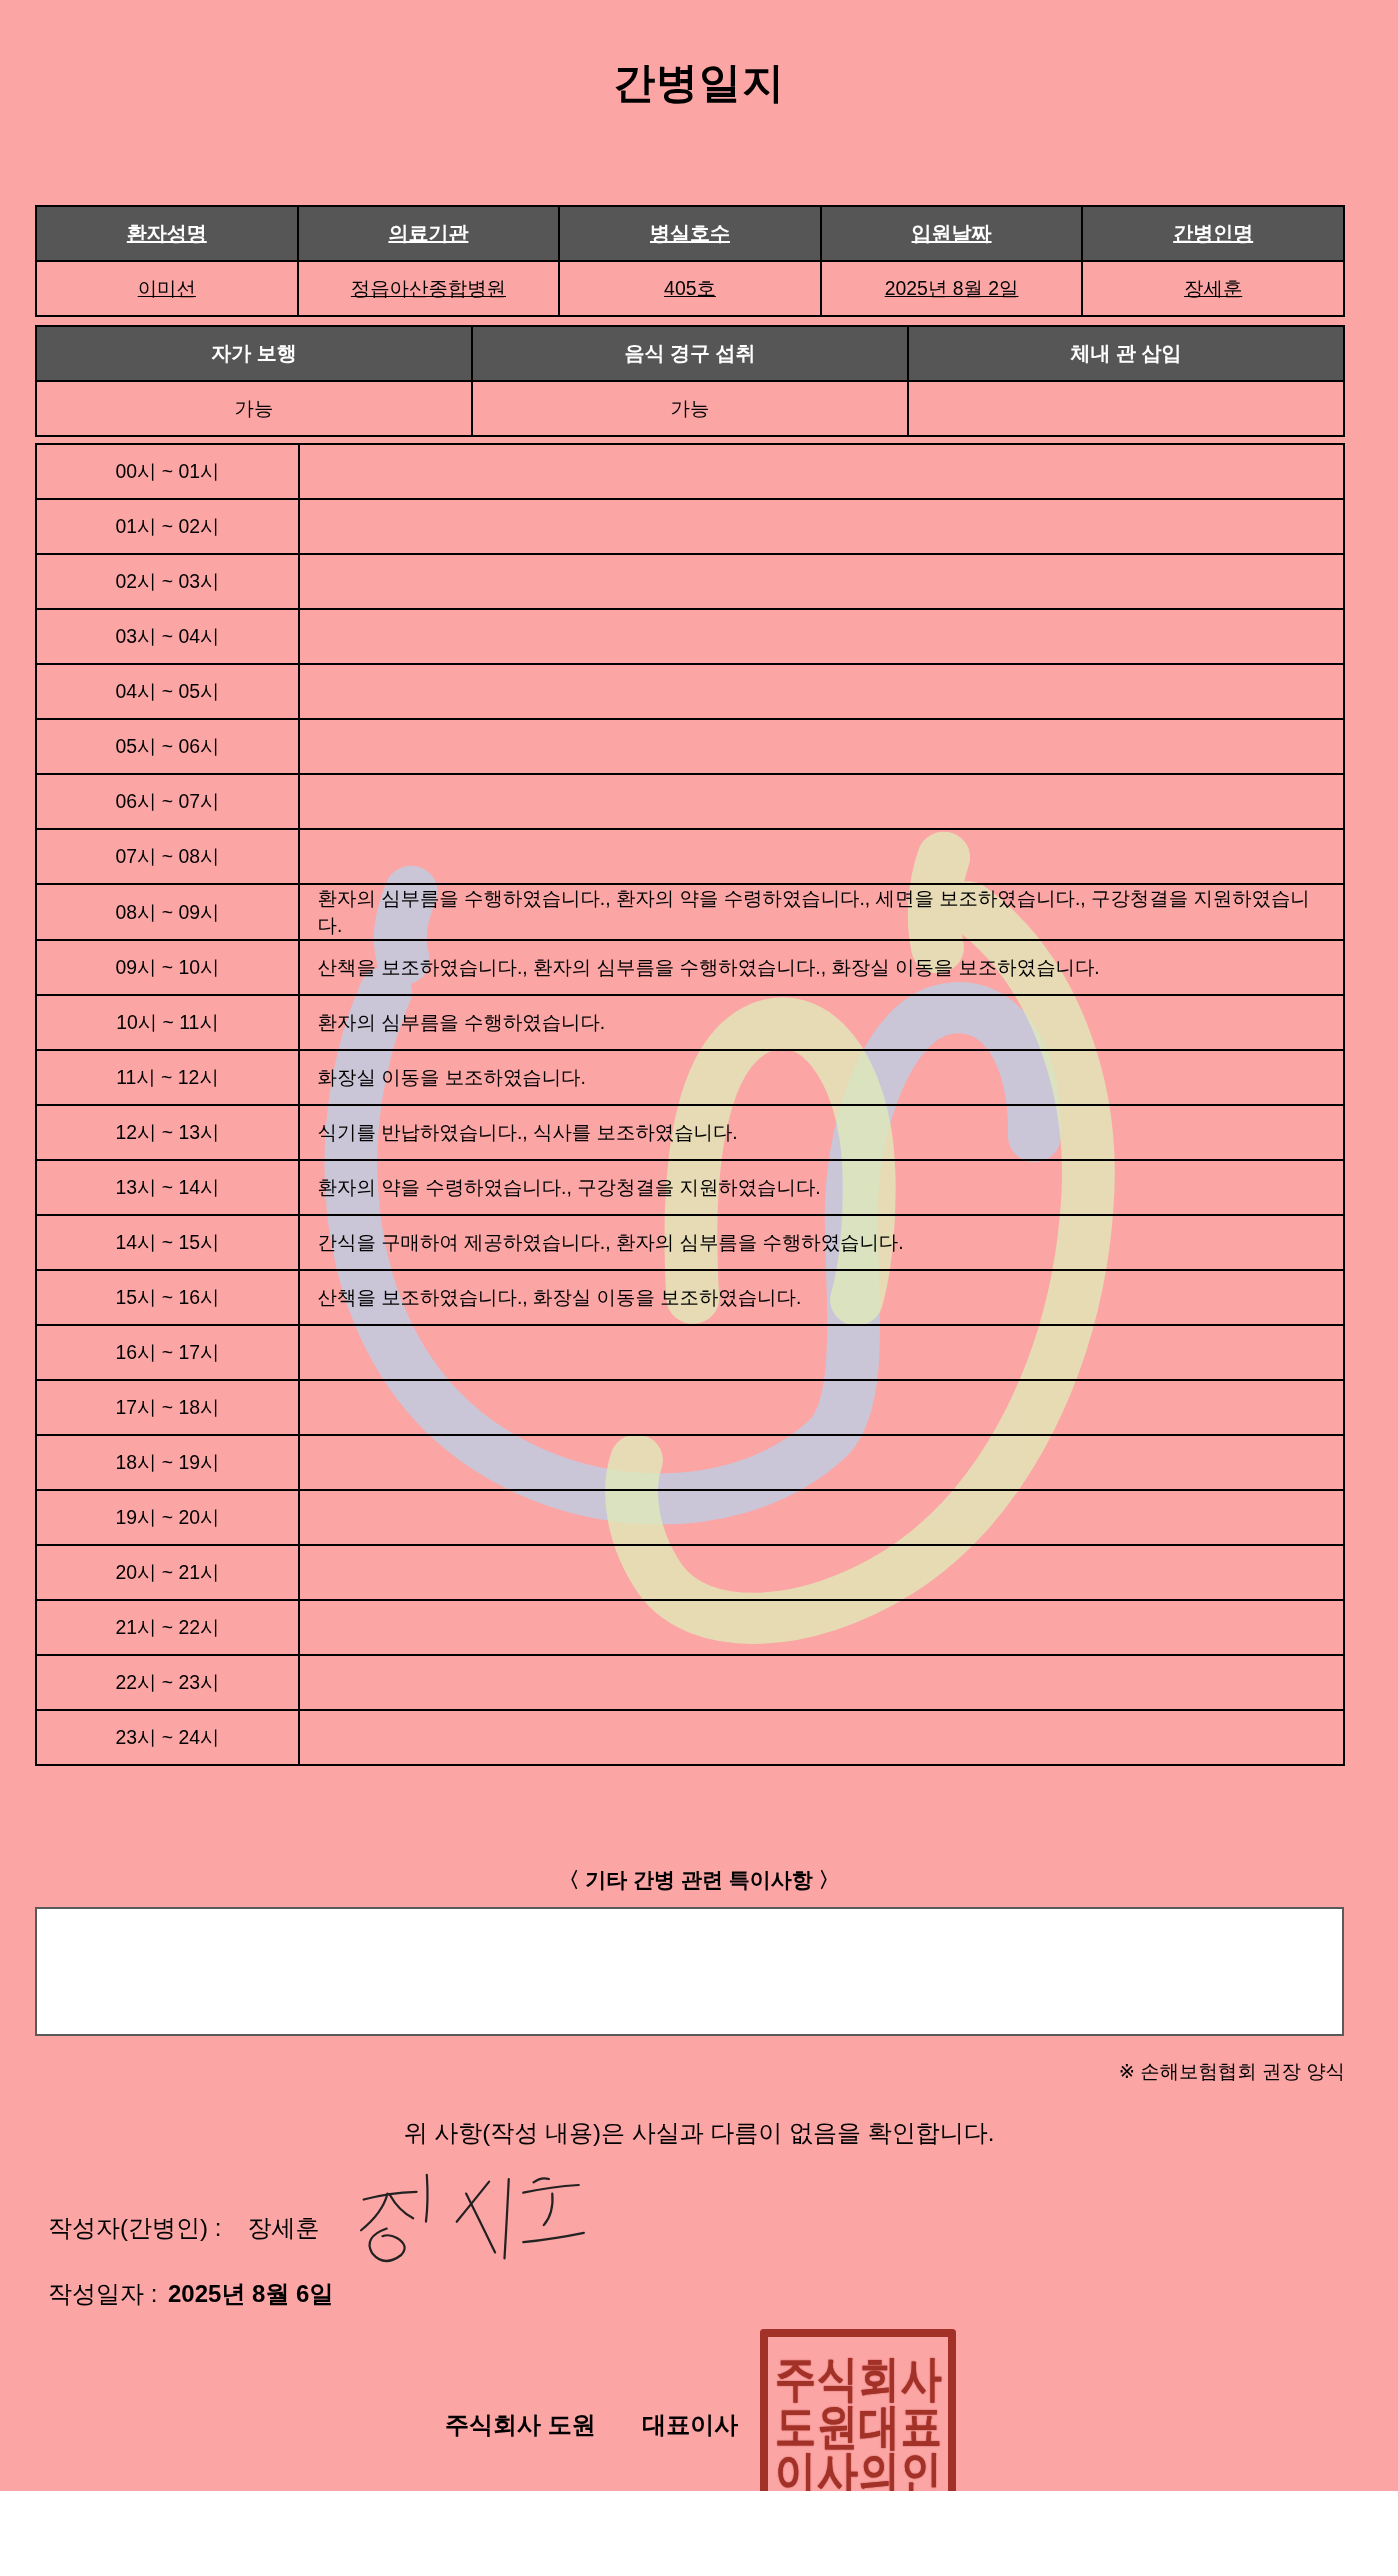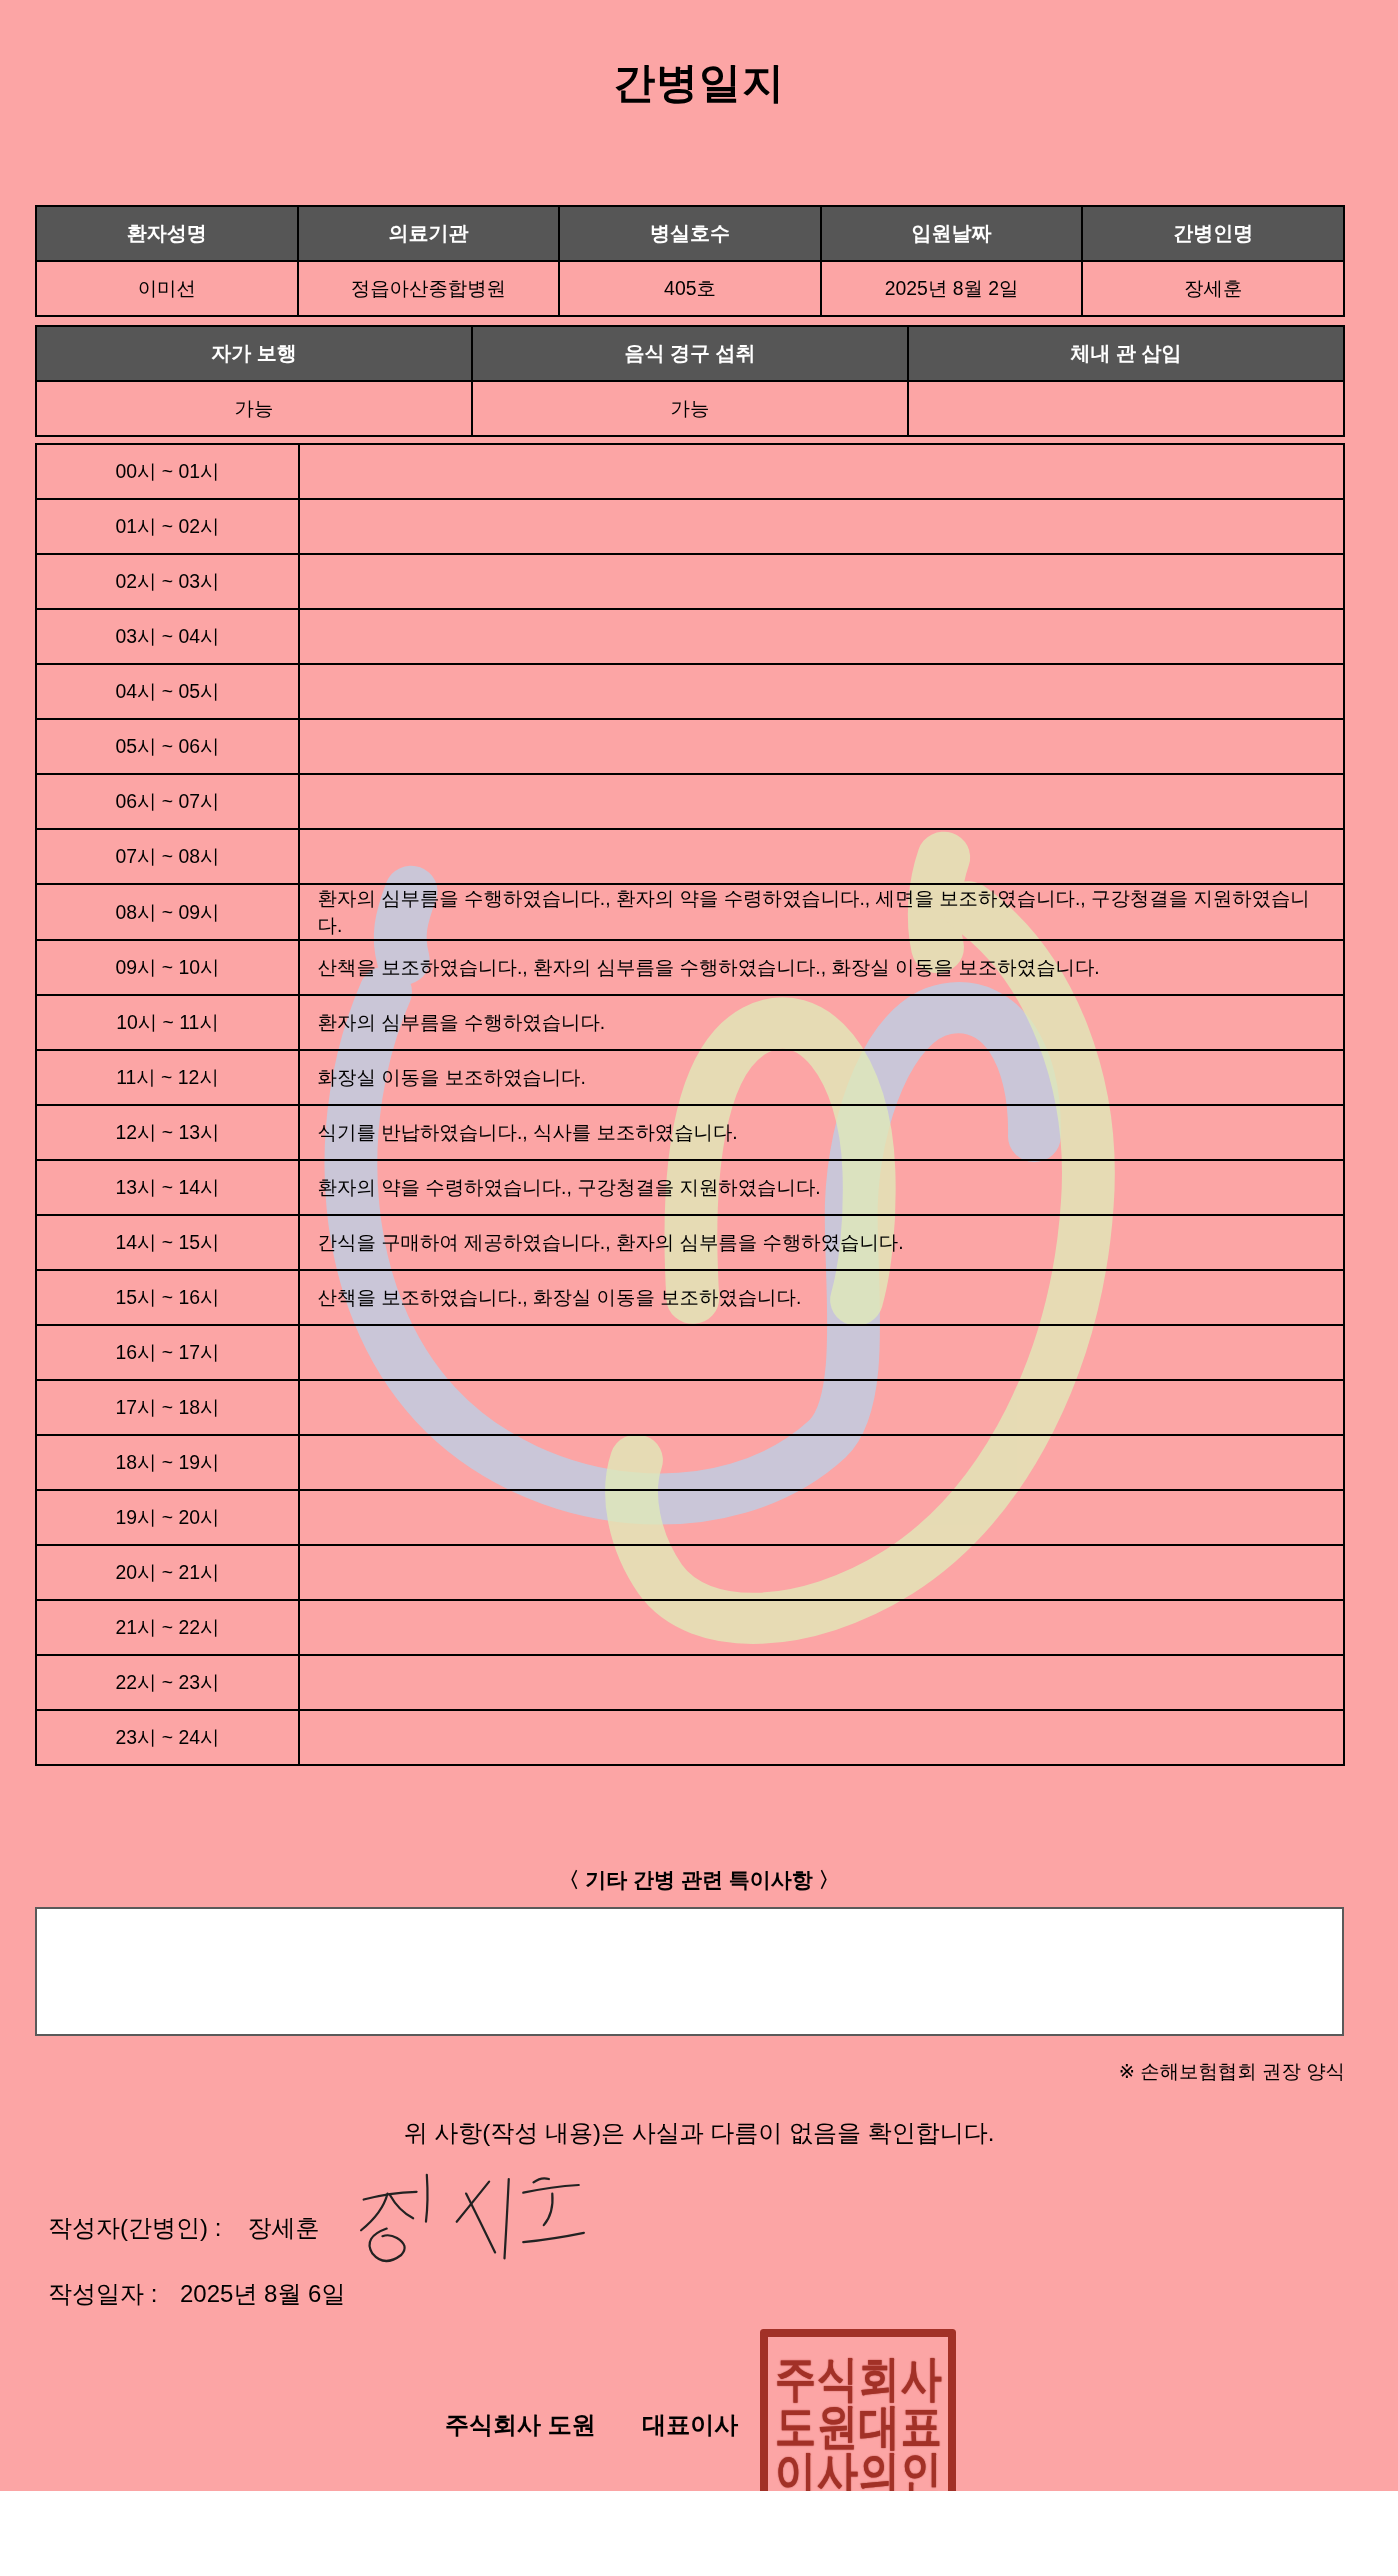--- a/index.html
+++ b/index.html
@@ -15,40 +15,40 @@
   .meta-row{position:absolute;top:162px;left:35px;width:1310px;display:flex;
             justify-content:space-between;align-items:center;font-size:20px;}
   .meta-left{display:flex;align-items:center;gap:8.8px;}
   .bullet{display:inline-block;width:13.2px;height:24px;background:#000;border-radius:6.2px;}
 
   table{border-collapse:collapse;table-layout:fixed;position:absolute;left:35px;}
   td{border:2.6px solid #000;text-align:center;vertical-align:middle;
      font-size:19.4px;overflow:hidden;background:transparent;}
   td.hd{background:#565656;color:#ffffff;font-weight:bold;font-size:20px;}
   .tbl1{top:205px;width:1310px;}
-  .tbl1 td{height:51px;}
+  .tbl1 td{height:51px;text-decoration:underline;}
   .tbl2{top:325px;width:1310px;}
   .tbl2 td{height:51px;}
   .timetable{top:443px;width:1310px;}
   .timetable td{height:51px;}
   .timetable td.timecell{width:259px;}
   .timetable td.contentcell{text-align:left;padding:0 8.8px 0 17.6px;font-size:19.4px;}
 
   .notes-heading{position:absolute;top:1866px;left:0;width:100%;text-align:center;
                  font-size:21px;font-weight:bold;}
   .notes-box{position:absolute;top:1907px;left:35px;width:1305px;height:125px;
              border:2.6px solid #5a5a5a;background:#fff;z-index:2;}
   .form-note{position:absolute;top:2058px;left:35px;width:1310px;text-align:right;font-size:19.4px;}
 
   .confirm-line{position:absolute;top:2117px;left:0;width:100%;text-align:center;
                 font-size:24px;font-weight:normal;}
   .writer-line{position:absolute;top:2212px;left:48px;font-size:24px;}
   .writer-line .nm{margin-left:19.4px;}
   .date-line{position:absolute;top:2278px;left:48px;font-size:24px;}
-  .date-line .dt{margin-left:16px;}
+  .date-line .dt{margin-left:4px;font-weight:bold;}
 
   .signature{position:absolute;left:350px;top:2168px;width:239px;height:104px;z-index:3;}
 
   .company-line{position:absolute;top:2409px;left:445px;font-size:24px;font-weight:bold;}
   .company-line .ceo{margin-left:40px;}
 
   .stamp{position:absolute;left:760px;top:2329px;width:196px;height:196px;box-sizing:border-box;
          border:8px solid #a23127;border-radius:3.5px;padding:22px 7px;display:flex;
          flex-direction:column;justify-content:space-between;z-index:3;background:transparent;}
   .stamp-row{color:#a23127;font-weight:900;font-size:41px;line-height:1;

